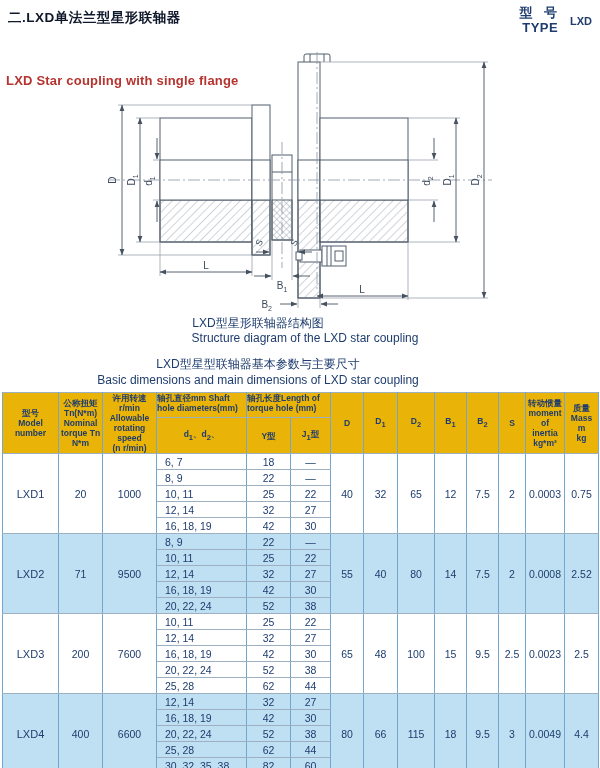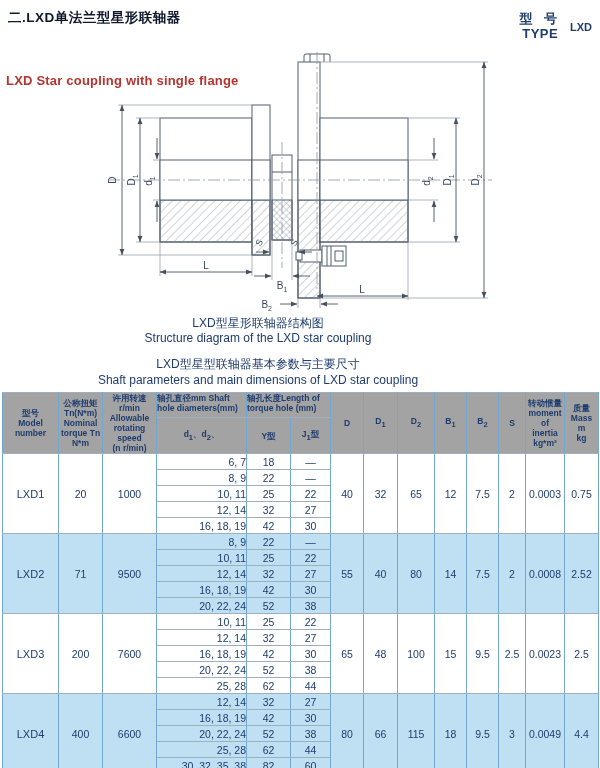--- a/index.html
+++ b/index.html
@@ -3,50 +3,50 @@
 <meta charset="utf-8">
 <style>
   html,body{margin:0;padding:0;}
   body{
     width:600px;height:768px;background:#ffffff;position:relative;
     font-family:"Liberation Sans","DejaVu Sans",sans-serif;color:#1e3c6e;
     overflow:hidden;
   }
   .title-cn{position:absolute;left:8px;top:9px;font-size:13.5px;font-weight:bold;color:#0f172a;letter-spacing:.5px;}
   .title-en{position:absolute;left:6px;top:25px;font-size:13px;font-weight:bold;color:#b5342f;letter-spacing:.2px;margin-top:48px;}
-  .type-block{position:absolute;right:8px;top:12px;display:flex;align-items:center;gap:9px;color:#1e3c6e;}
+  .type-block{position:absolute;right:8px;top:6px;display:flex;align-items:center;gap:9px;color:#1e3c6e;}
   .type-stack{display:flex;flex-direction:column;align-items:center;line-height:1.15;}
   .type-cn{font-size:13px;font-weight:bold;letter-spacing:4px;}
   .type-en{font-size:13px;font-weight:bold;letter-spacing:.5px;}
   .type-val{font-size:11px;font-weight:bold;}
   .diagram{position:absolute;left:0;top:50px;}
   .cap{position:absolute;left:0;width:516px;text-align:center;line-height:1.2;}
   .cap-cn{font-size:12px;}
   .cap-en{font-size:12px;}
-  #cap1-cn{top:316px;} #cap1-en{top:331px;}
+  #cap1-cn{top:316px;} #cap1-en{top:331px;margin-left:47px;}
   #cap2-cn{top:357px;} #cap2-en{top:373px;}
   table.params{
     position:absolute;left:2px;top:392px;width:596px;
     border-collapse:collapse;table-layout:fixed;
     border:1px solid #3f7cb0;border-bottom:2px solid #2f6ba0;
   }
   table.params th,table.params td{
     border-left:1px solid #74a7cd;border-right:1px solid #74a7cd;
     border-top:1px solid #9cb0c2;border-bottom:1px solid #9cb0c2;
     padding:0;color:#1e3c6e;overflow:hidden;
   }
-  table.params th{background:#a3a3a3;font-weight:bold;font-size:8.5px;line-height:1.18;}
+  table.params th{background:#eab308;font-weight:bold;font-size:8.5px;line-height:1.18;}
   th.hdr{white-space:pre-line;text-align:center;vertical-align:middle;}
   th.hdr-top{white-space:pre-line;text-align:left;vertical-align:top;padding:2px 0 0 3px;height:20px;}
   th.sub{font-size:11px;height:29px;vertical-align:middle;text-align:center;}
   th.sym{font-size:11px;text-align:center;vertical-align:middle;}
   sub{font-size:7.5px;}
   table.params td{height:15px;text-align:center;font-size:10.5px;background:#ffffff;}
   table.params td.model{font-size:11px;}
-  table.params td.dia{text-align:right;padding-left:8px;}
+  table.params td.dia{text-align:left;padding-left:8px;}
   table.params tr.shaded td{background:#bfe0f2;}
 </style>
 </head>
 <body>
 
 <div class="title-cn">二.LXD单法兰型星形联轴器</div>
 <div class="title-en">LXD Star coupling with single flange</div>
 
 <div class="type-block">
   <div class="type-stack">
@@ -164,21 +164,21 @@
     <text transform="rotate(-62 297 194)" x="297" y="194" font-size="9">S</text>
     <text x="282" y="239"><tspan>B</tspan><tspan font-size="7" dy="2.5">1</tspan></text>
     <text x="272" y="258" text-anchor="end"><tspan>B</tspan><tspan font-size="7" dy="2.5">2</tspan></text>
     <text x="362" y="243">L</text>
   </g>
 </svg>
 
 <div class="cap cap-cn" id="cap1-cn">LXD型星形联轴器结构图</div>
 <div class="cap cap-en" id="cap1-en">Structure diagram of the LXD star coupling</div>
 <div class="cap cap-cn" id="cap2-cn">LXD型星型联轴器基本参数与主要尺寸</div>
-<div class="cap cap-en" id="cap2-en">Shaft parameters and main dimensions of LXD star coupling</div>
+<div class="cap cap-en" id="cap2-en">Basic dimensions and main dimensions of LXD star coupling</div>
 
 <table class="params">
   <colgroup>
     <col style="width:56px">
       <col style="width:44px">
       <col style="width:54px">
       <col style="width:90px">
     <col style="width:44px">
       <col style="width:40px">
       <col style="width:33px">

